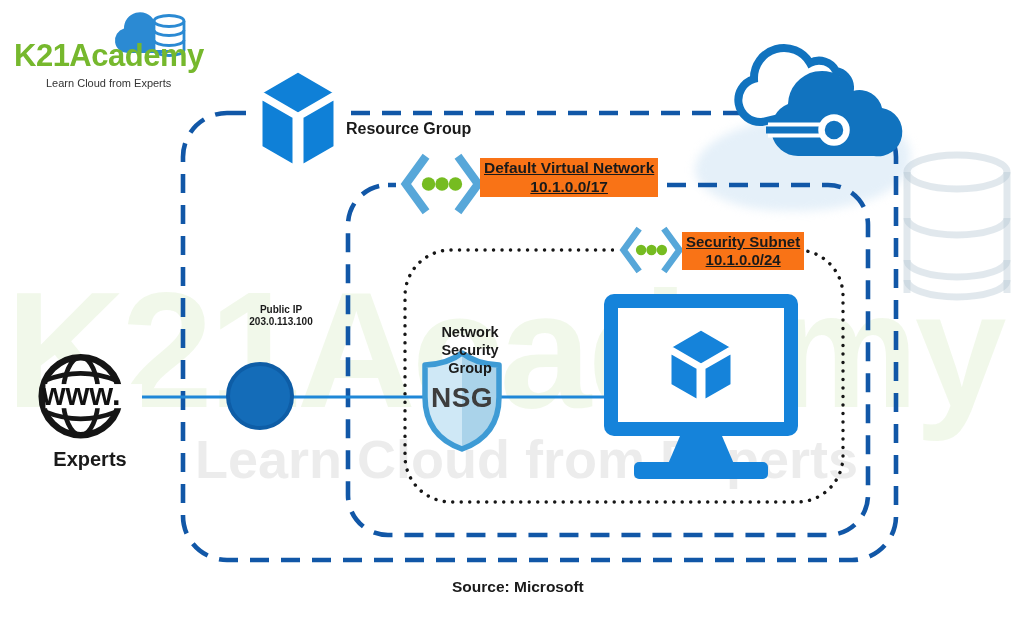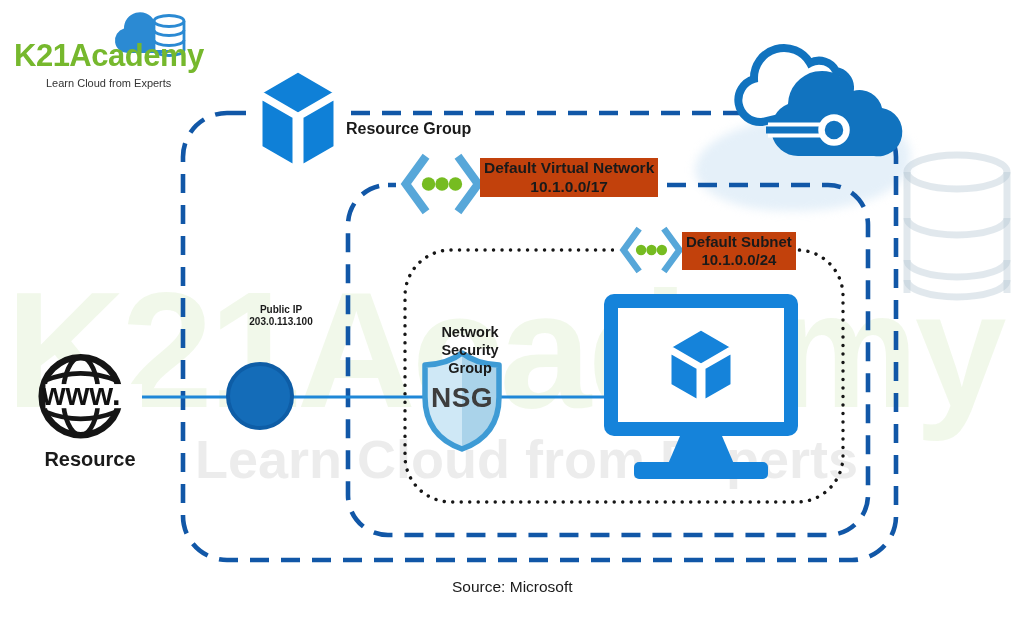--- a/index.html
+++ b/index.html
@@ -24,28 +24,28 @@
   }
   
   .layer{position:absolute;left:0;top:0;z-index:1;}
   .dash-border{fill:none;stroke:var(--border-blue,#1157a7);stroke-width:4.6;stroke-dasharray:19 12;}
   .dot-border{fill:none;stroke:#161616;stroke-width:3.4;stroke-dasharray:0.1 8.4;stroke-linecap:round;}
   .conn{stroke:var(--line-blue,#1f87d7);stroke-width:3.2;}
   .patch{fill:#fff;}
   
   .lbl{position:absolute;z-index:3;font-weight:800;color:#1a1a1a;line-height:1.2;text-align:center;}
   .ctr{text-align:center;}
-  .bgw{background:#c2410c;padding:1px 4px;}
+  .bgw{background:#f97316;padding:1px 4px;text-decoration:underline;}
   .rg-lbl{left:346px;top:119px;font-size:16px;}
   .vnet-lbl{left:480px;top:158px;font-size:15.5px;}
   .subnet-lbl{left:682px;top:232px;font-size:15px;}
   .nsg-lbl{left:424px;top:288px;width:92px;font-size:14.5px;line-height:1.25;margin-top:35px;}
   .pip-lbl{left:206px;top:304px;width:150px;font-size:10px;}
   .inet-lbl{left:40px;top:447px;width:100px;font-size:20px;}
-  .src-lbl{left:452px;top:578px;font-size:15.5px;font-weight:400;}
+  .src-lbl{left:452px;top:578px;font-size:15.5px;font-weight:700;}
   
   .logo-text{position:absolute;left:14px;top:38px;z-index:3;font-size:31px;font-weight:800;
     letter-spacing:-0.5px;color:var(--logo-green,#76b82d);}
   .logo-tag{position:absolute;left:46px;top:77px;z-index:3;font-size:11px;font-weight:400;color:#333;}
   
   .az{fill:var(--azure-blue,#0f80d7);}
   .mon{fill:var(--monitor-blue,#1583da);}
   .chev{fill:none;stroke:var(--chevron-blue,#57a7d9);stroke-width:10;stroke-linecap:butt;stroke-linejoin:miter;}
   .dotg{fill:var(--dot-green,#76bc21);}
   .icon{z-index:2;}
@@ -124,21 +124,21 @@
   </div>
 
   <svg class="abs icon" style="left:619px;top:225px;" width="65" height="50" viewBox="0 0 100 76">
     <polyline class="chev" points="31,5 7,38 31,71"></polyline>
     <polyline class="chev" points="69,5 93,38 69,71"></polyline>
     <circle class="dotg" cx="34" cy="38" r="8"></circle>
     <circle class="dotg" cx="50" cy="38" r="8"></circle>
     <circle class="dotg" cx="66" cy="38" r="8"></circle>
   </svg>
   <div class="lbl subnet-lbl ctr bgw">
-    <div>Default Subnet</div>
+    <div>Security Subnet</div>
     <div>10.1.0.0/24</div>
   </div>
 
   <div class="lbl nsg-lbl ctr">Network Security Group</div>
   <svg class="abs icon" style="left:421px;top:350px;" width="82" height="102" viewBox="0 0 82 102">
     <path d="M41,3 C50,10 64,14.5 78,15 L78,47 C78,76 62,91.5 41,99 C20,91.5 4,76 4,47 L4,15 C18,14.5 32,10 41,3 Z" fill="var(--shield-light,#cfe8f6)"></path>
     <path d="M41,3 C50,10 64,14.5 78,15 L78,47 C78,76 62,91.5 41,99 Z" fill="var(--shield-dark,#aad3ea)"></path>
     <path d="M41,3 C50,10 64,14.5 78,15 L78,47 C78,76 62,91.5 41,99 C20,91.5 4,76 4,47 L4,15 C18,14.5 32,10 41,3 Z" fill="none" stroke="var(--shield-border,#3e9bd5)" stroke-width="5.5" stroke-linejoin="round"></path>
     <text x="41" y="57" text-anchor="middle" font-size="28" font-weight="600" letter-spacing="0.5" fill="#3d3d3d">NSG</text>
   </svg>
@@ -156,21 +156,21 @@
   </svg>
 
   <svg class="abs icon" style="left:38px;top:348px;" width="104" height="100" viewBox="0 0 112 100">
     <circle cx="46" cy="48" r="42" fill="#fff" stroke="#151515" stroke-width="7"></circle>
     <ellipse cx="46" cy="48" rx="19" ry="42" fill="none" stroke="#151515" stroke-width="5"></ellipse>
     <path d="M8,31 Q46,16 84,31" fill="none" stroke="#151515" stroke-width="5"></path>
     <path d="M8,65 Q46,80 84,65" fill="none" stroke="#151515" stroke-width="5"></path>
     <rect x="8" y="35" width="104" height="26" fill="#fff"></rect>
     <text x="4" y="58" font-size="33" font-weight="800" fill="#111">www.</text>
   </svg>
-  <div class="lbl inet-lbl ctr">Resource</div>
+  <div class="lbl inet-lbl ctr">Experts</div>
 
   <div class="lbl pip-lbl ctr">
     <div>Public IP</div>
     <div>203.0.113.100</div>
   </div>
   <div class="pip-circle"></div>
 
   <div class="lbl src-lbl">Source: Microsoft</div>
 
 </div>

